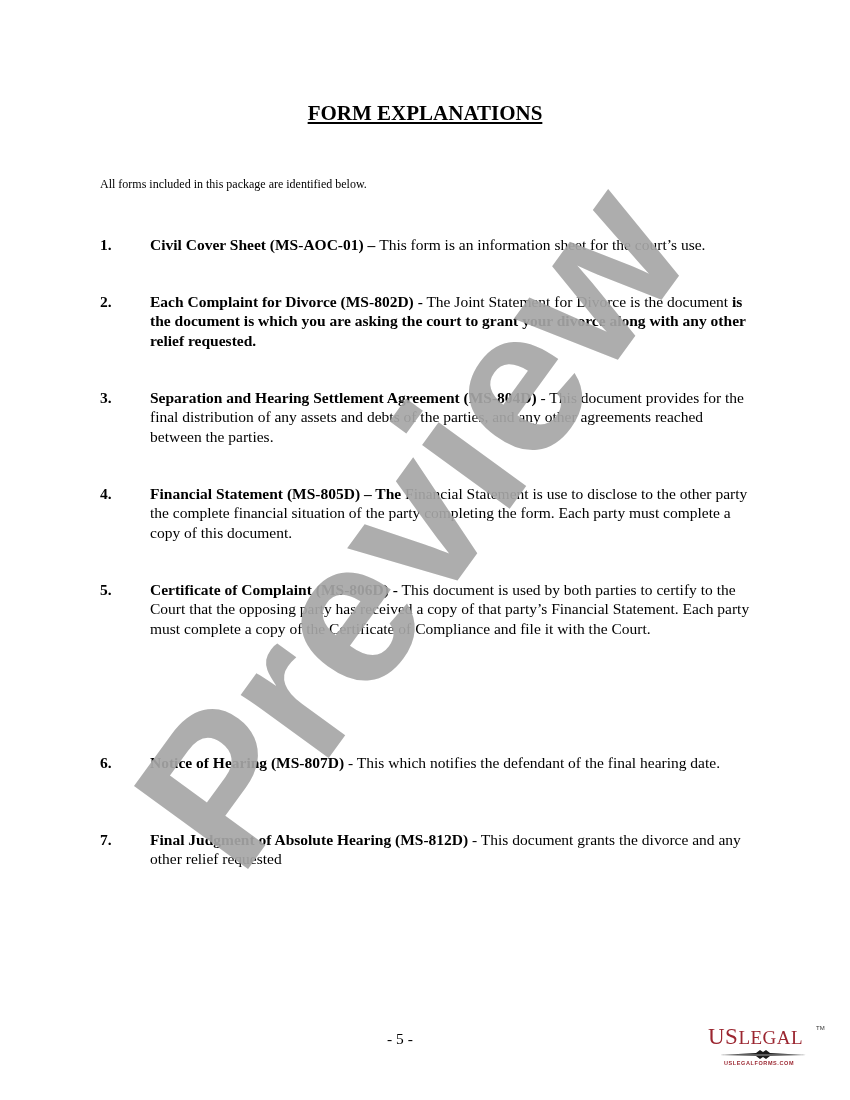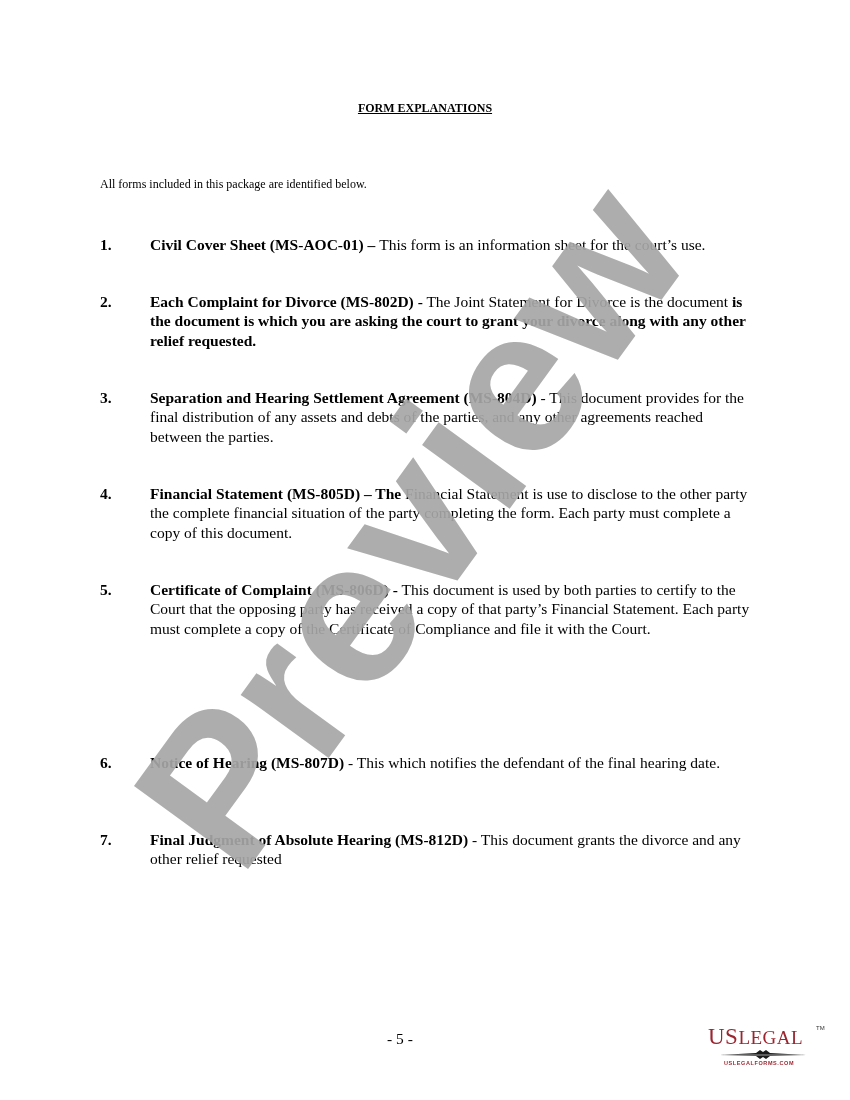--- a/index.html
+++ b/index.html
@@ -22,21 +22,21 @@
       width: 850px; height: 1100px;
     }
     .title {
       position: absolute;
       top: 101px;
       left: 0;
       width: 850px;
       text-align: center;
       font-weight: bold;
       text-decoration: underline;
-      font-size: 12px;
+      font-size: 21px;
       letter-spacing: 0;
     }
     .intro {
       position: absolute;
       top: 177px;
       left: 100px;
       font-size: 12px;
     }
     .item {
       position: absolute;

